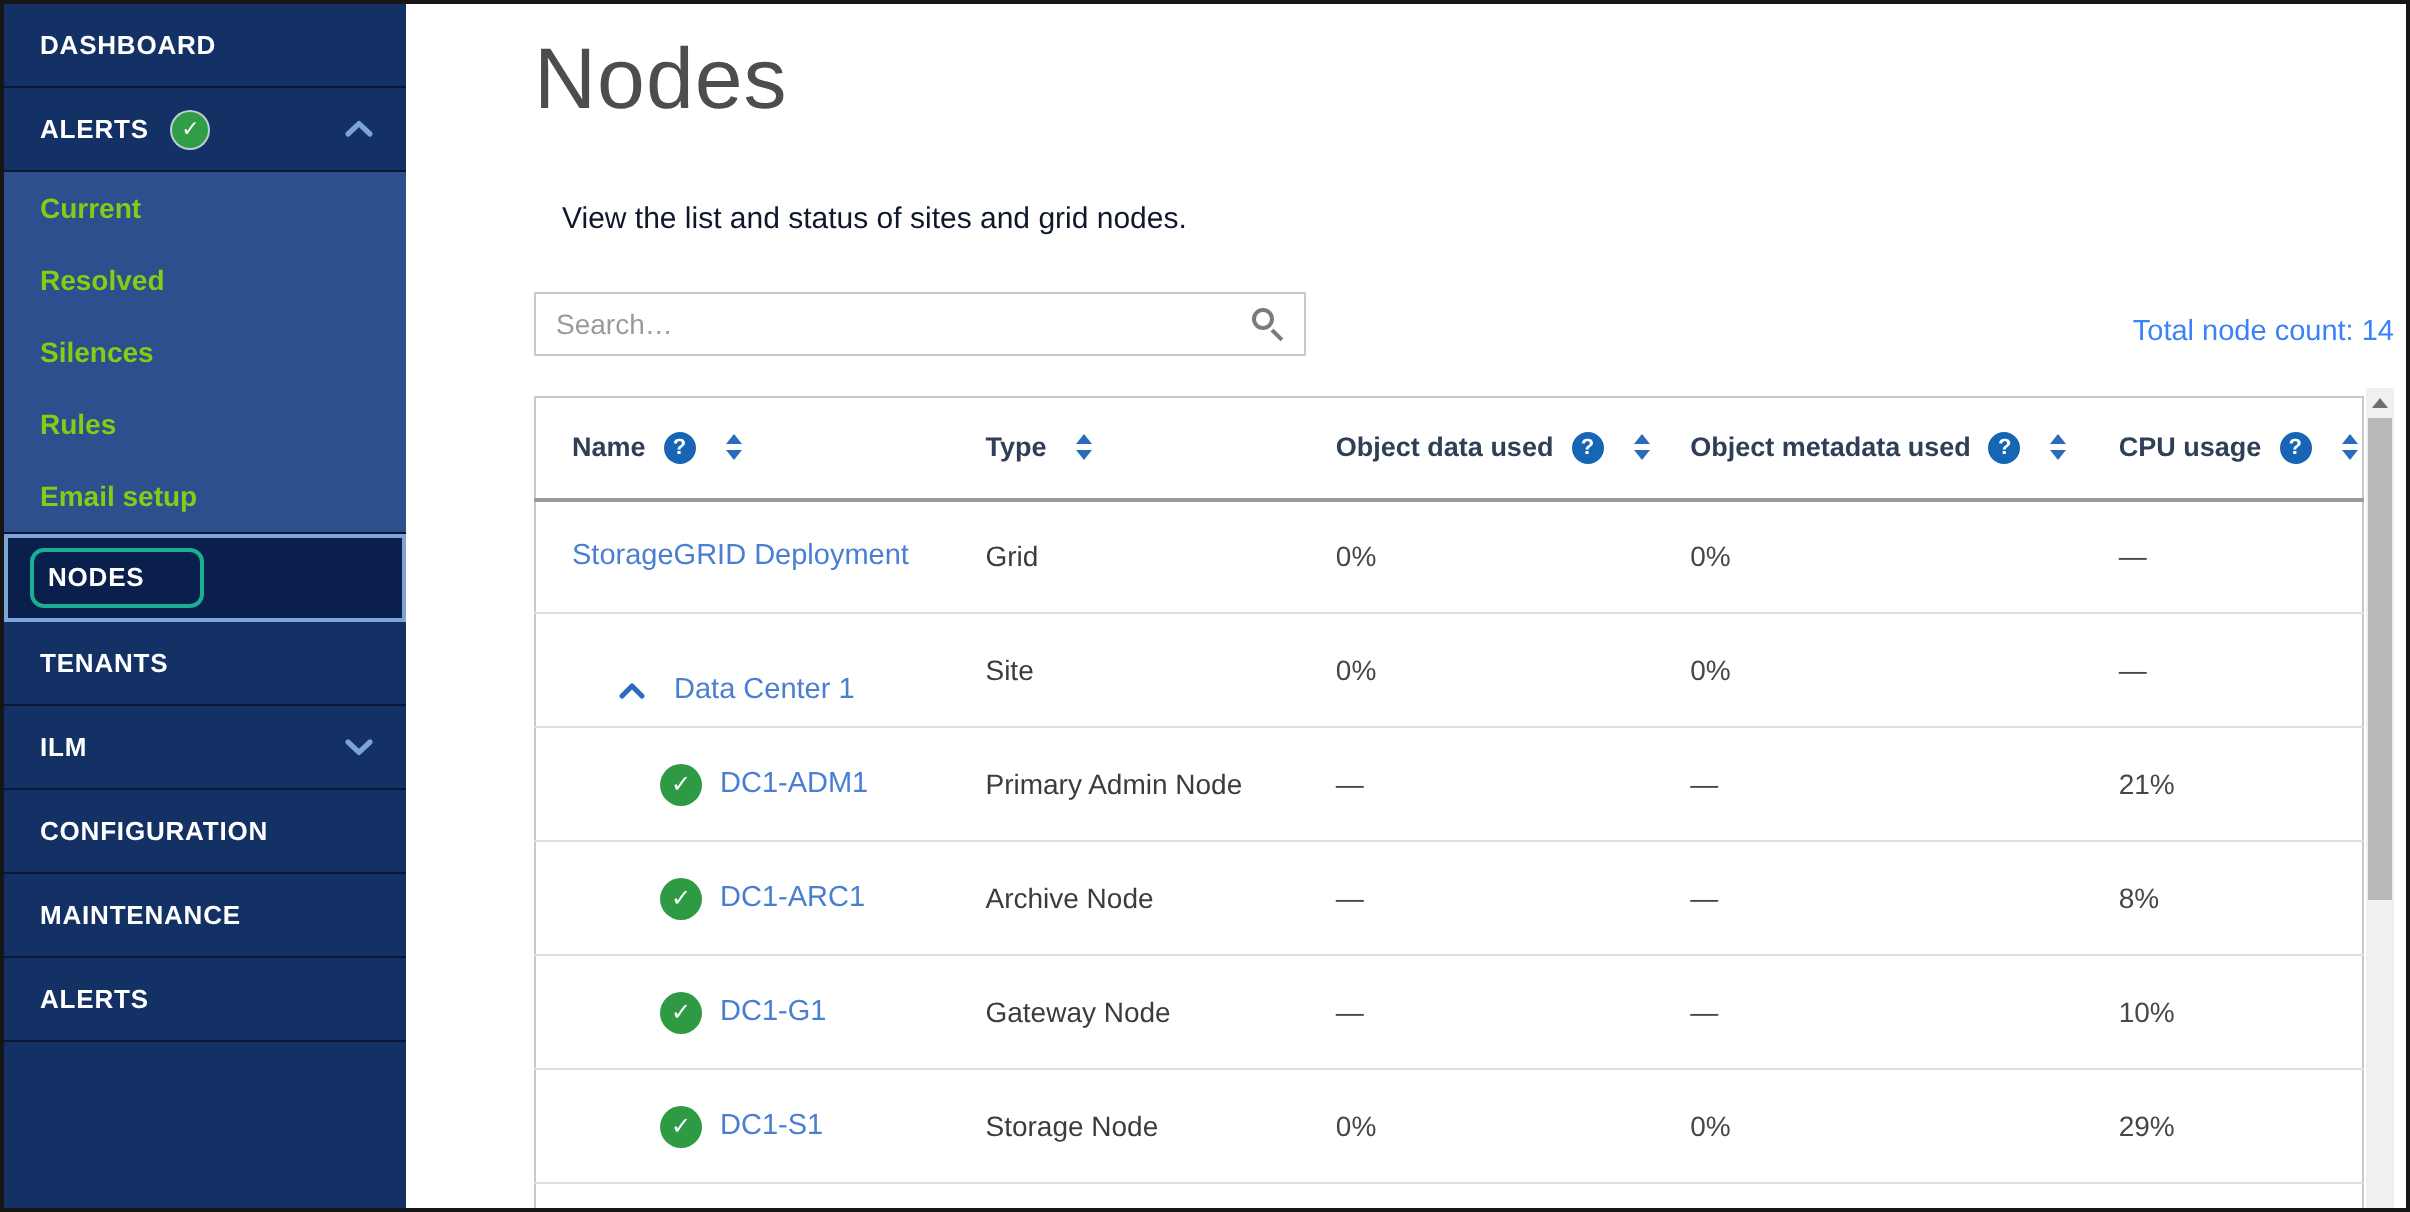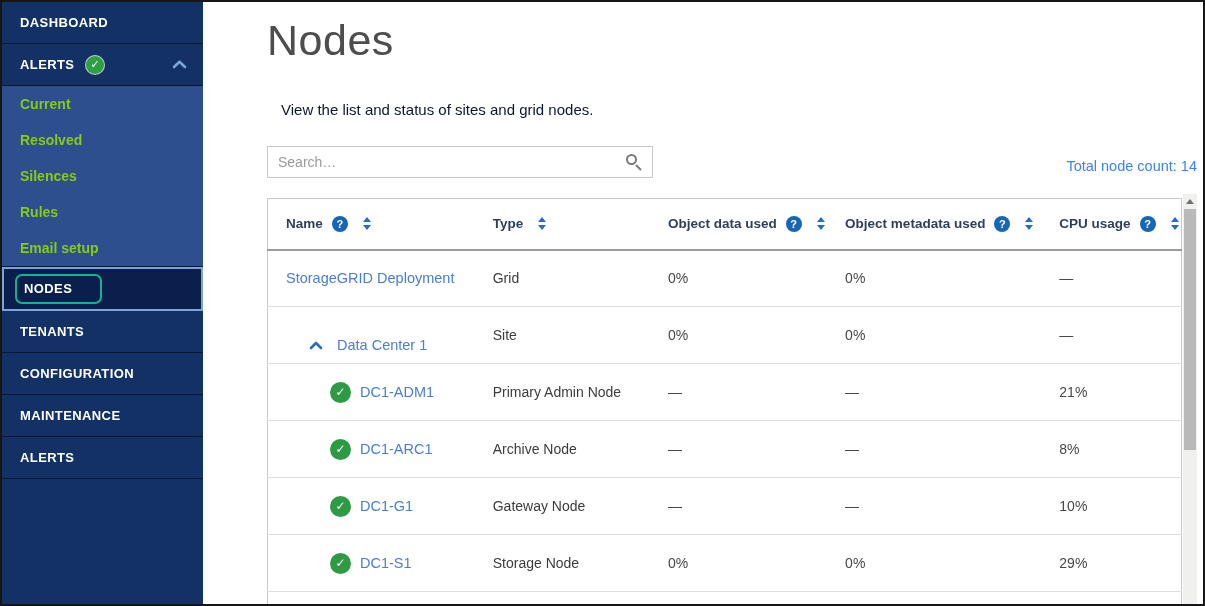--- a/index.html
+++ b/index.html
@@ -145,20 +145,28 @@
     </div>
     <div class="nav-selected">
       <span class="nodes-ring">
         <span>NODES</span>
       </span>
     </div>
     <div class="nav-top">
       <span>TENANTS</span>
     </div>
     <div class="nav-top">
+      <span>ILM</span>
+      <span class="nav-chevron">
+        <svg width="15" height="9">
+            <polyline points="2,2 7.5,7.2 13,2" fill="none" stroke="#7da4da" stroke-width="2.6" stroke-linecap="round" stroke-linejoin="round"></polyline>
+          </svg>
+      </span>
+    </div>
+    <div class="nav-top">
       <span>CONFIGURATION</span>
     </div>
     <div class="nav-top">
       <span>MAINTENANCE</span>
     </div>
     <div class="nav-top">
       <span>ALERTS</span>
     </div>
   </nav>
 

